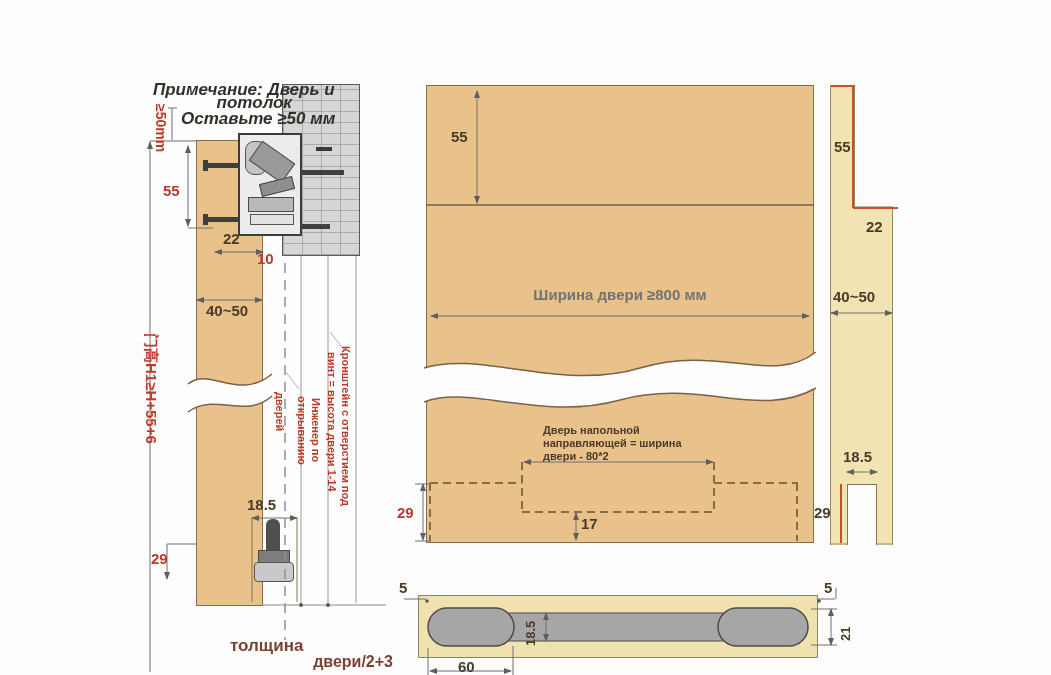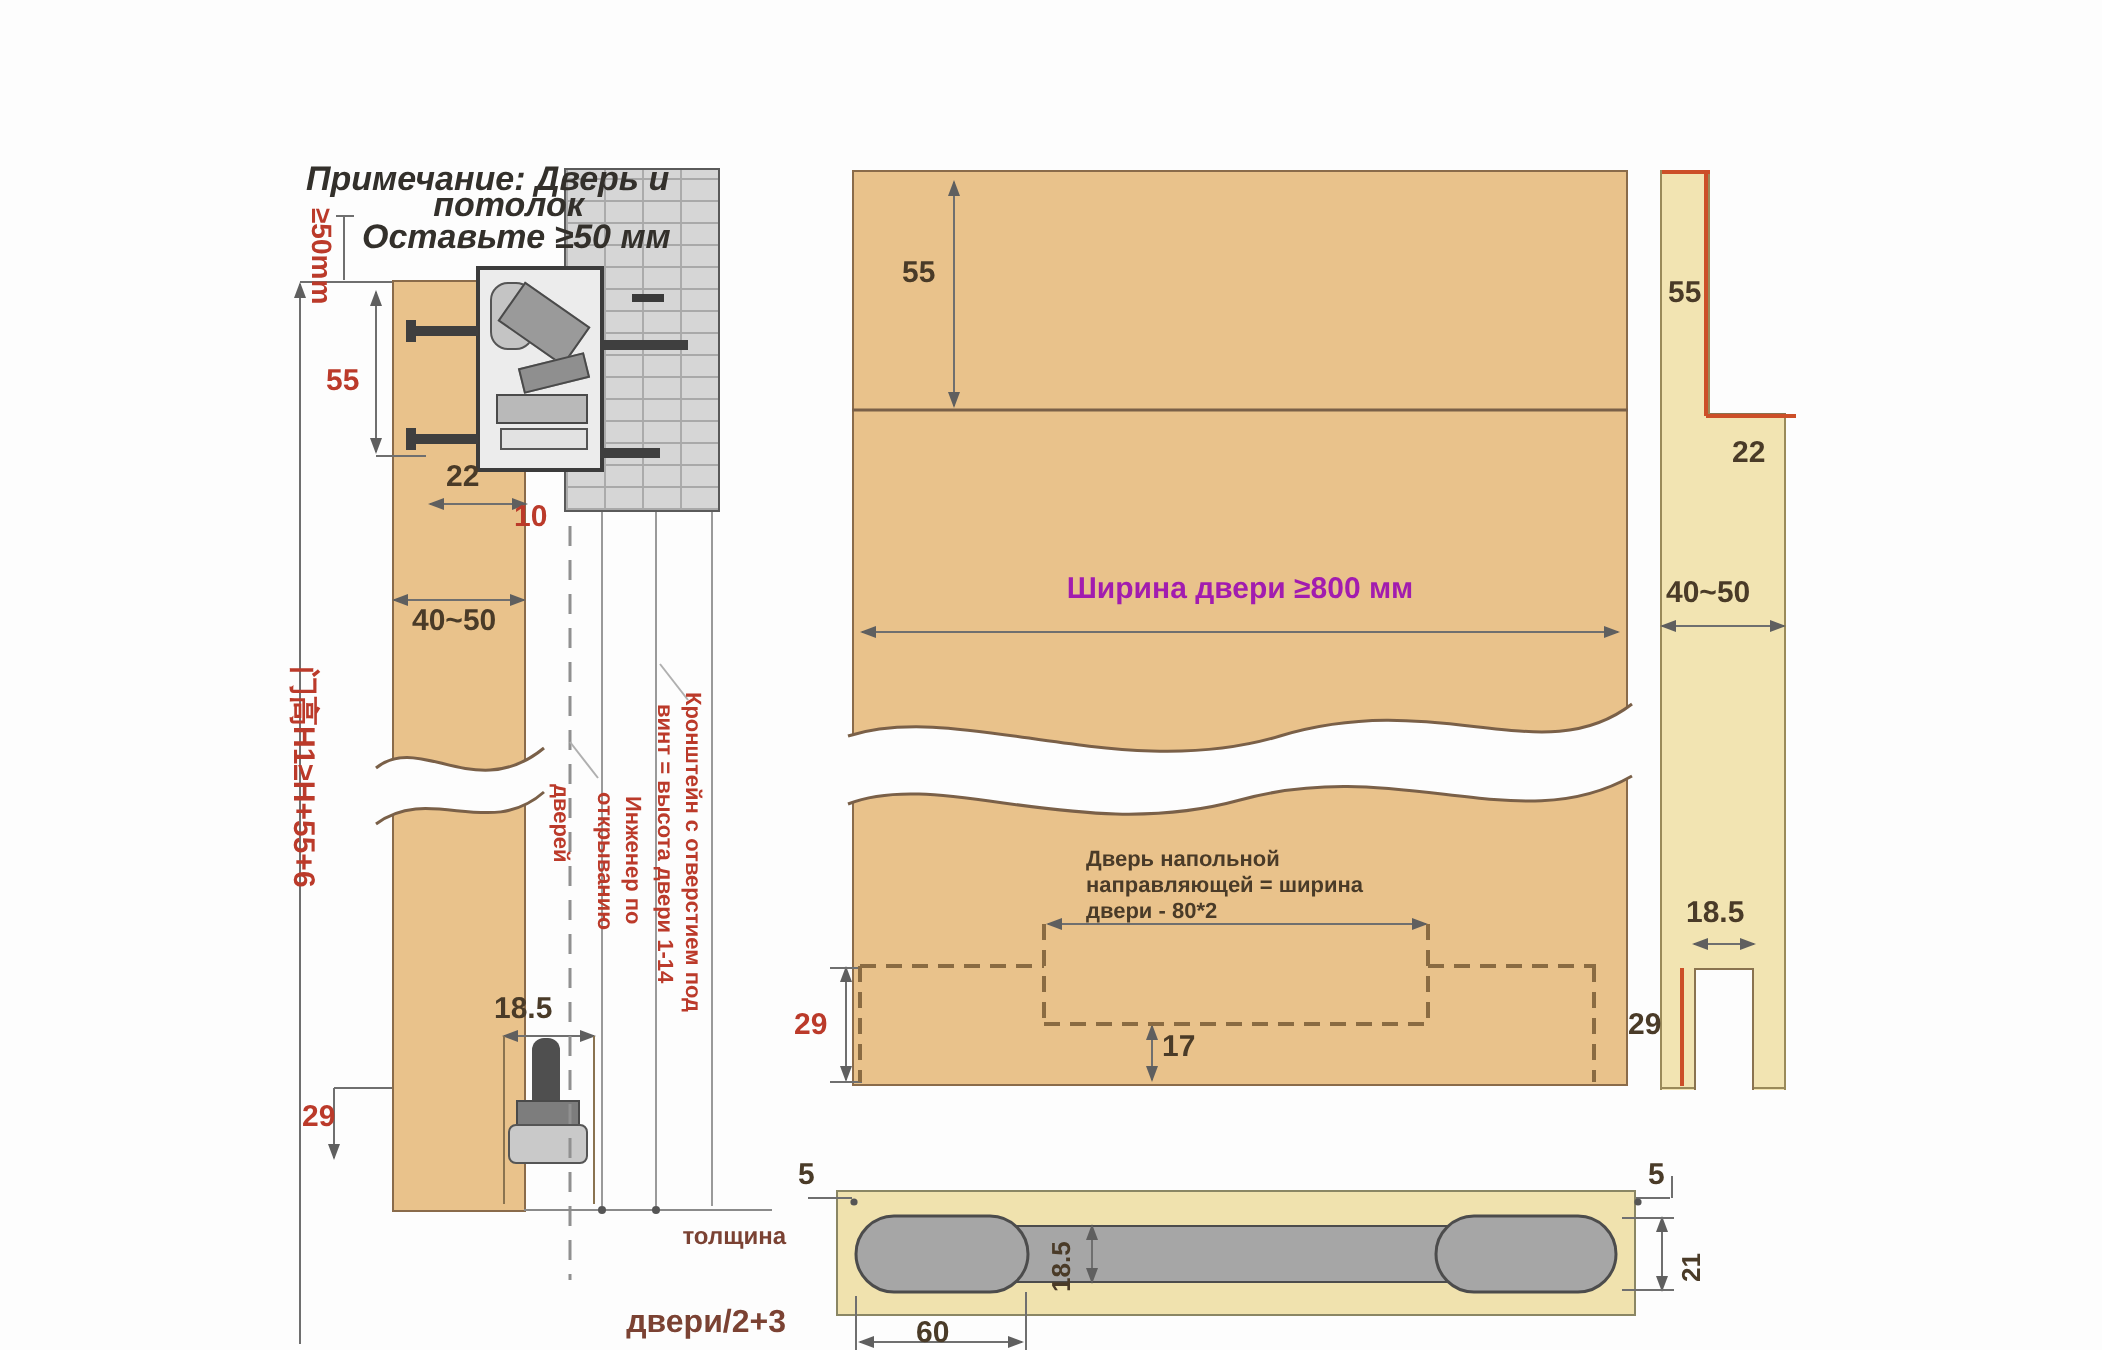--- a/index.html
+++ b/index.html
@@ -1,21 +1,21 @@
 <!DOCTYPE html>
 <html><head>
 <meta charset="utf-8">
 <style>
   html,body{margin:0;padding:0;background:#fff;}
   #canvas{position:relative;width:1051px;height:675px;background:#fdfdfd;overflow:hidden;
           font-family:"Liberation Sans",sans-serif;}
   .abs{position:absolute;}
   .t{position:absolute;font-weight:bold;color:#4a3b28;font-size:15px;white-space:nowrap;line-height:1.1;}
   .red{color:#bb3a2a;}
-  .dk{color:#a21caf;}
+  .dk{color:#737373;}
   .maroon{color:#7b4233;}
   .sm{font-size:11px;}
   .note{font-size:17px;color:#33302b;font-style:italic;}
   .vert{transform:rotate(90deg);transform-origin:left top;}
   .vccw{transform:rotate(-90deg);transform-origin:left top;}
   .panel{position:absolute;background:#e9c28b;border:1px solid #8a6b4a;box-sizing:border-box;}
   .strip{position:absolute;background:#f2e4b2;box-sizing:border-box;}
   .screw{position:absolute;background:#3f3f3f;}
   .hw{position:absolute;box-sizing:border-box;}
   svg.overlay{position:absolute;left:0;top:0;pointer-events:none;}
@@ -170,21 +170,21 @@
   <div class="t red" style="left:257px;top:251px;">10</div>
   <div class="t" style="left:206px;top:303px;">40~50</div>
   <div class="t red vert" style="left:159px;top:333px;width:200px;">门高H1≥H+55+6</div>
   <div class="t red sm vert" style="left:352px;top:346px;width:175px;">Кронштейн с отверстием под</div>
   <div class="t red sm vert" style="left:338px;top:352px;width:152px;">винт = высота двери 1-14</div>
   <div class="t red sm vert" style="left:322px;top:398px;width:110px;">Инженер по</div>
   <div class="t red sm vert" style="left:308px;top:396px;width:120px;">открыванию</div>
   <div class="t red sm vert" style="left:286px;top:392px;width:68px;">дверей</div>
   <div class="t" style="left:247px;top:497px;">18.5</div>
   <div class="t red" style="left:151px;top:551px;">29</div>
-  <div class="t maroon" style="left:230px;top:612px;width:163px;text-align:right;font-size:12px;">толщина</div>
+  <div class="t maroon" style="left:230px;top:637px;width:163px;text-align:left;font-size:17px;">толщина</div>
   <div class="t maroon" style="left:230px;top:653px;width:163px;text-align:right;font-size:16px;">двери/2+3</div>
 
   <div class="t" style="left:451px;top:129px;">55</div>
   <div class="t dk" style="left:426px;top:287px;width:388px;text-align:center;">Ширина двери ≥800 мм</div>
   <div class="t sm" style="left:543px;top:424px;">Дверь напольной</div>
   <div class="t sm" style="left:543px;top:437px;">направляющей = ширина</div>
   <div class="t sm" style="left:543px;top:450px;">двери - 80*2</div>
   <div class="t" style="left:581px;top:516px;">17</div>
   <div class="t red" style="left:397px;top:505px;">29</div>
 

